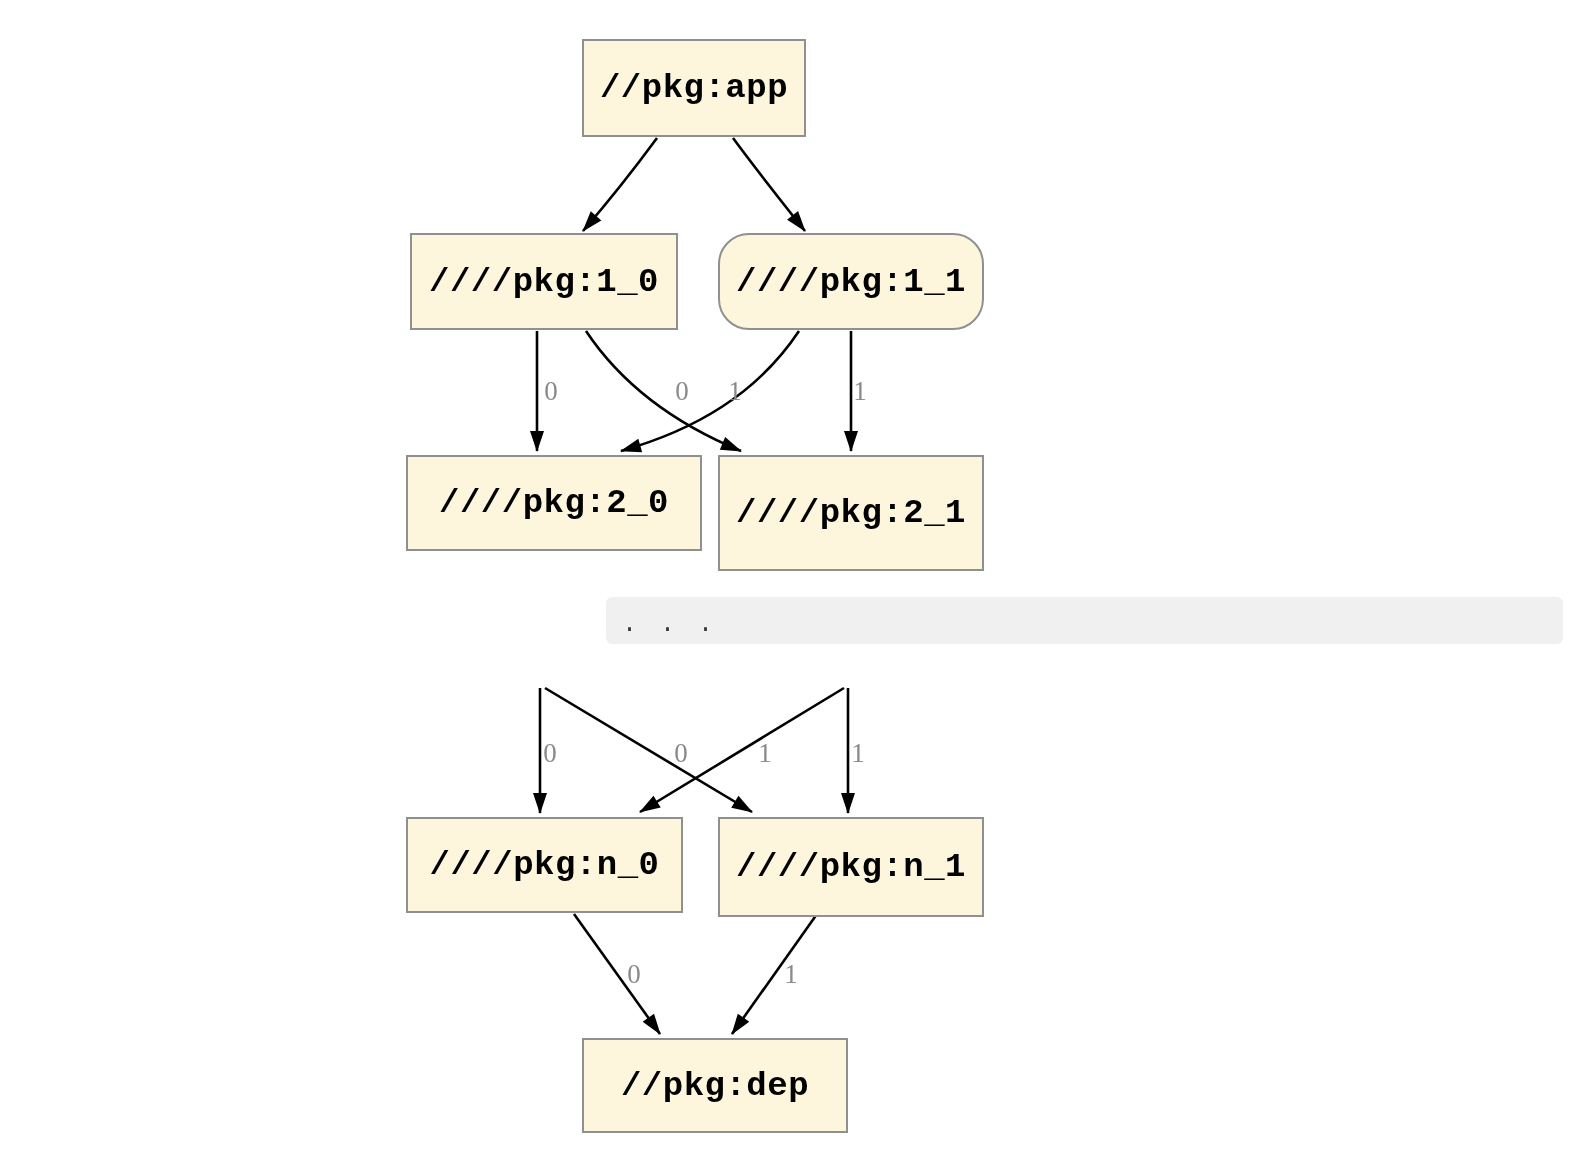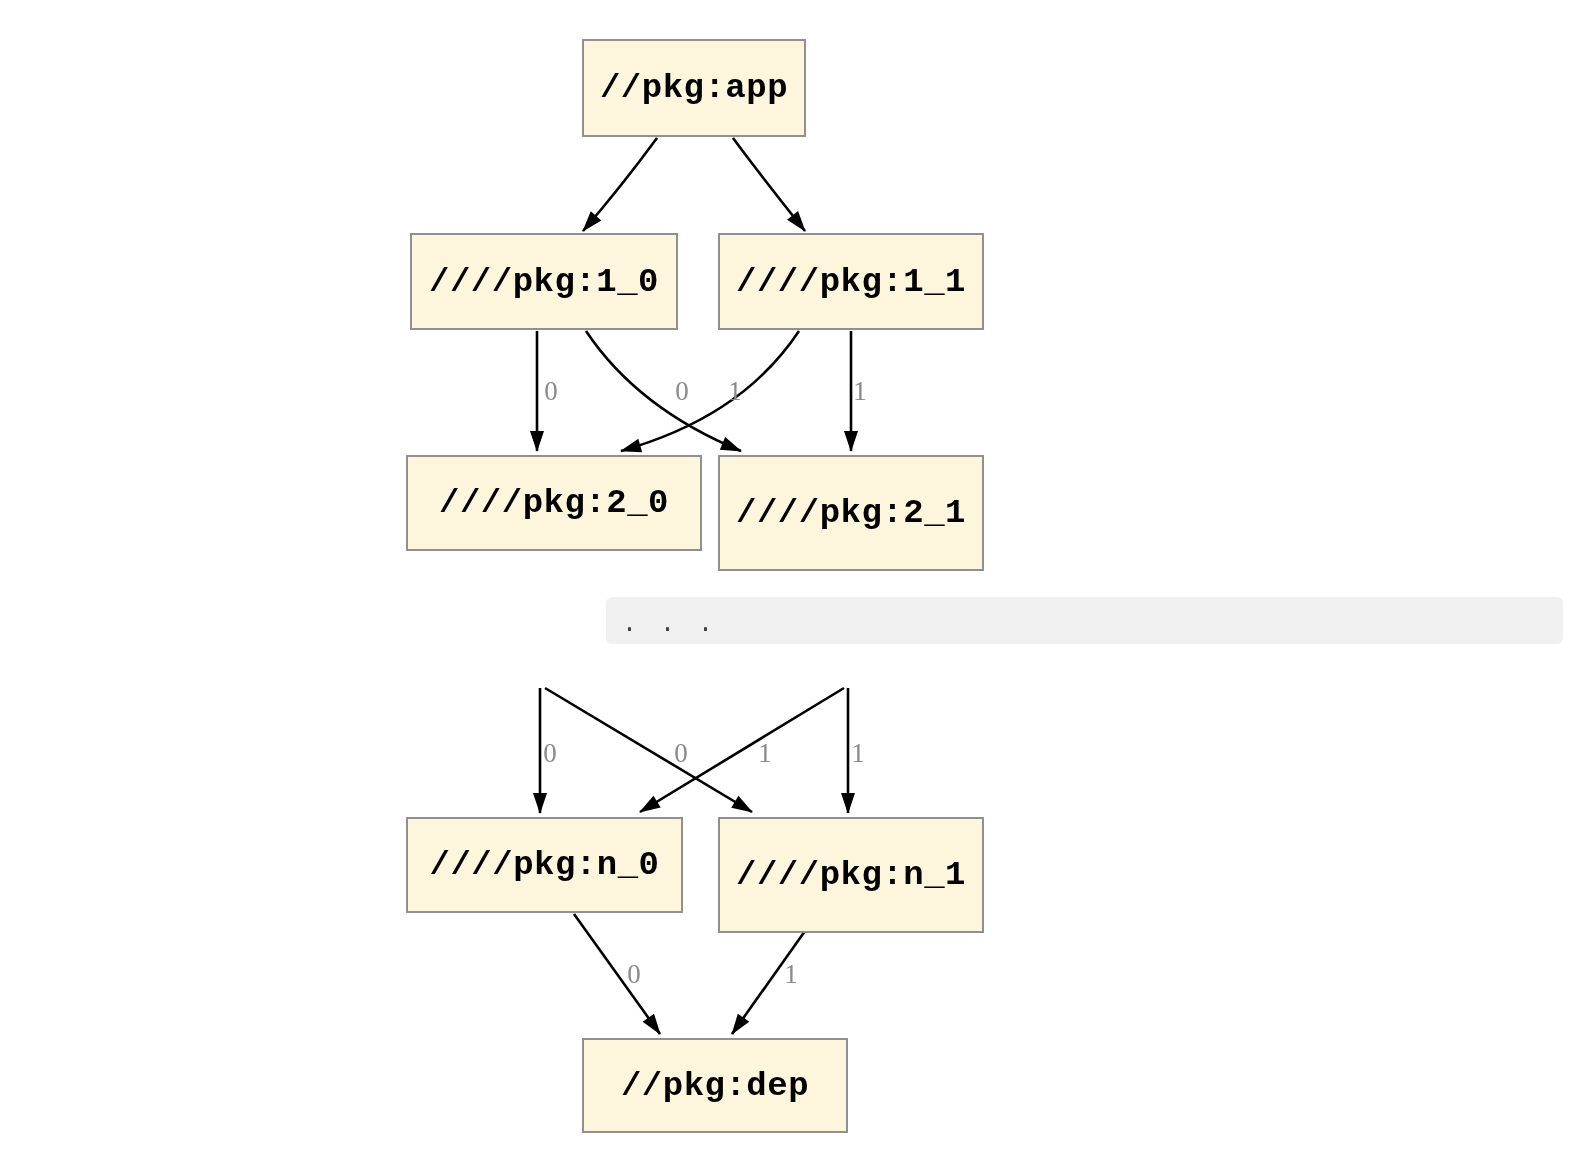--- a/index.html
+++ b/index.html
@@ -92,25 +92,25 @@
         <path class="edge" d="M844,688 L640,812" marker-end="url(#arrowhead)"></path>
         <path class="edge" d="M848,688 L848,813" marker-end="url(#arrowhead)"></path>
         <path class="edge" d="M574,914 L660,1034" marker-end="url(#arrowhead)"></path>
         <path class="edge" d="M817,914 L732,1034" marker-end="url(#arrowhead)"></path>
       </g>
   </svg>
 
   <div id="node-layer">
       <div class="node" style="left: 582px; top: 39px; width: 224px; height: 98px;">//pkg:app</div>
       <div class="node" style="left: 386px; top: 233px; width: 268px; height: 97px; margin-left: 24px;">////pkg:1_0</div>
-      <div class="node" style="left: 718px; top: 233px; width: 266px; height: 97px;">////pkg:1_1</div>
+      <div class="node" style="left: 718px; top: 233px; width: 266px; height: 97px; border-radius: 31px;">////pkg:1_1</div>
       <div class="node" style="left: 406px; top: 455px; width: 296px; height: 96px;">////pkg:2_0</div>
       <div class="node" style="left: 718px; top: 455px; width: 266px; height: 116px;">////pkg:2_1</div>
       <div class="node" style="left: 406px; top: 817px; width: 277px; height: 96px;">////pkg:n_0</div>
-      <div class="node" style="left: 718px; top: 817px; width: 266px; height: 116px; text-align: center;">////pkg:n_1</div>
+      <div class="node" style="left: 718px; top: 817px; width: 266px; height: 100px; text-align: center;">////pkg:n_1</div>
       <div class="node" style="left: 582px; top: 1038px; width: 266px; height: 95px;">//pkg:dep</div>
     </div>
 
   <div id="edge-label-layer">
       <span class="edge-label" style="left: 551px; top: 391px;">0</span>
       <span class="edge-label" style="left: 735px; top: 391px;">1</span>
       <span class="edge-label" style="left: 682px; top: 391px;">0</span>
       <span class="edge-label" style="left: 860px; top: 391px;">1</span>
       <span class="edge-label" style="left: 550px; top: 753px;">0</span>
       <span class="edge-label" style="left: 765px; top: 753px;">1</span>

